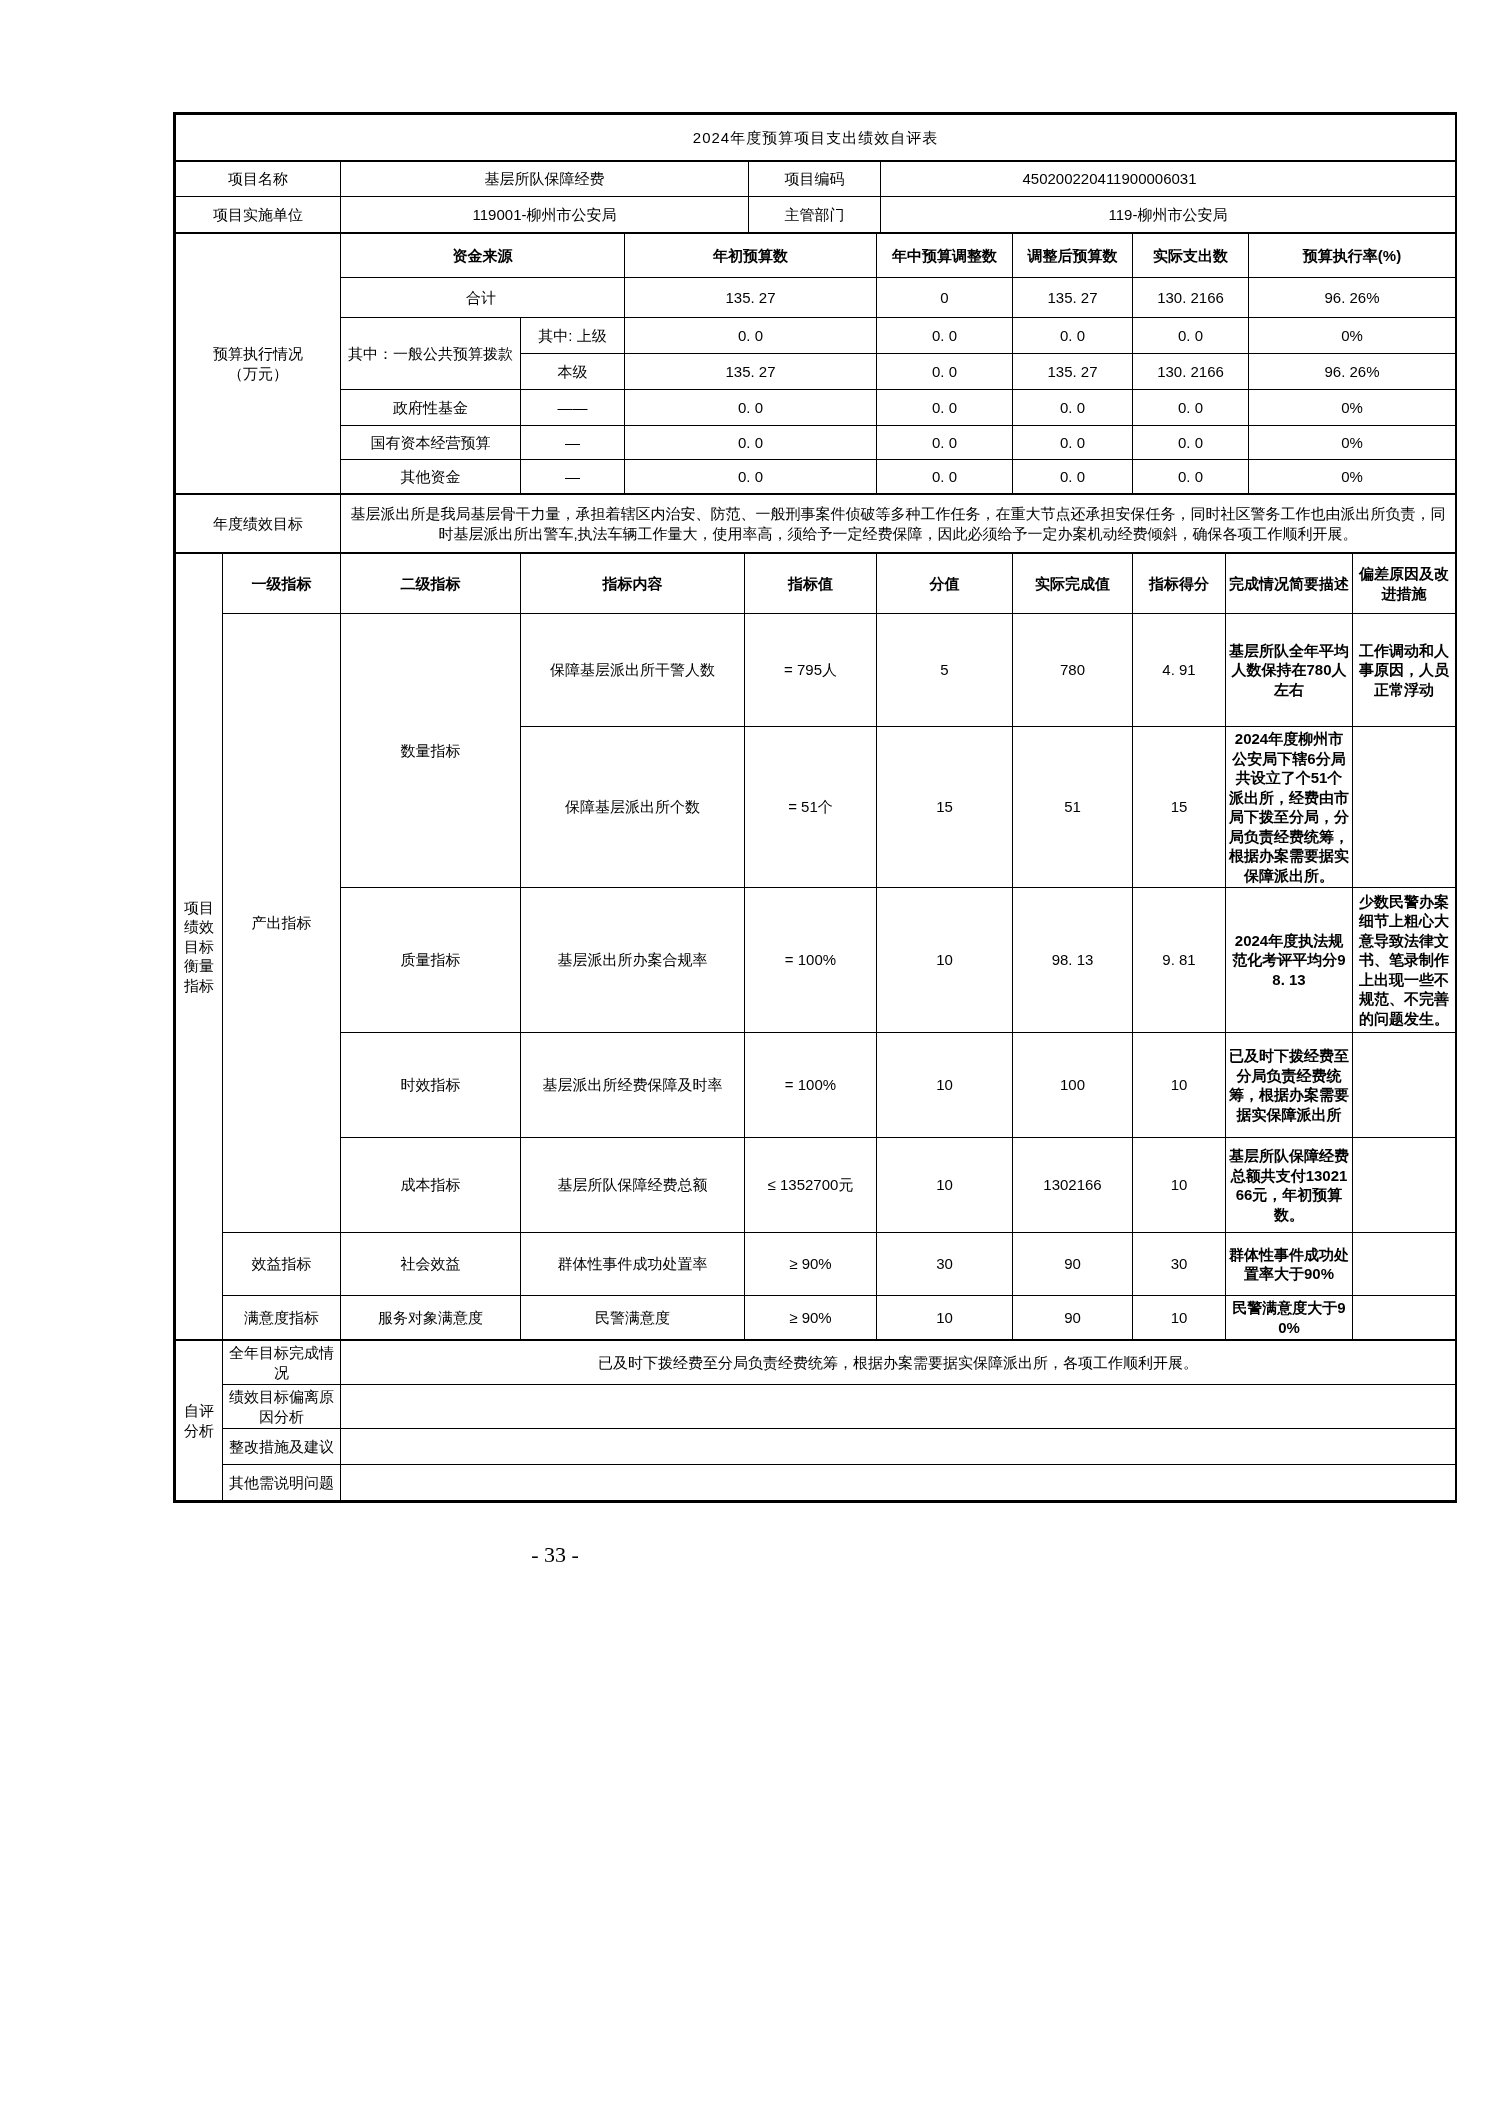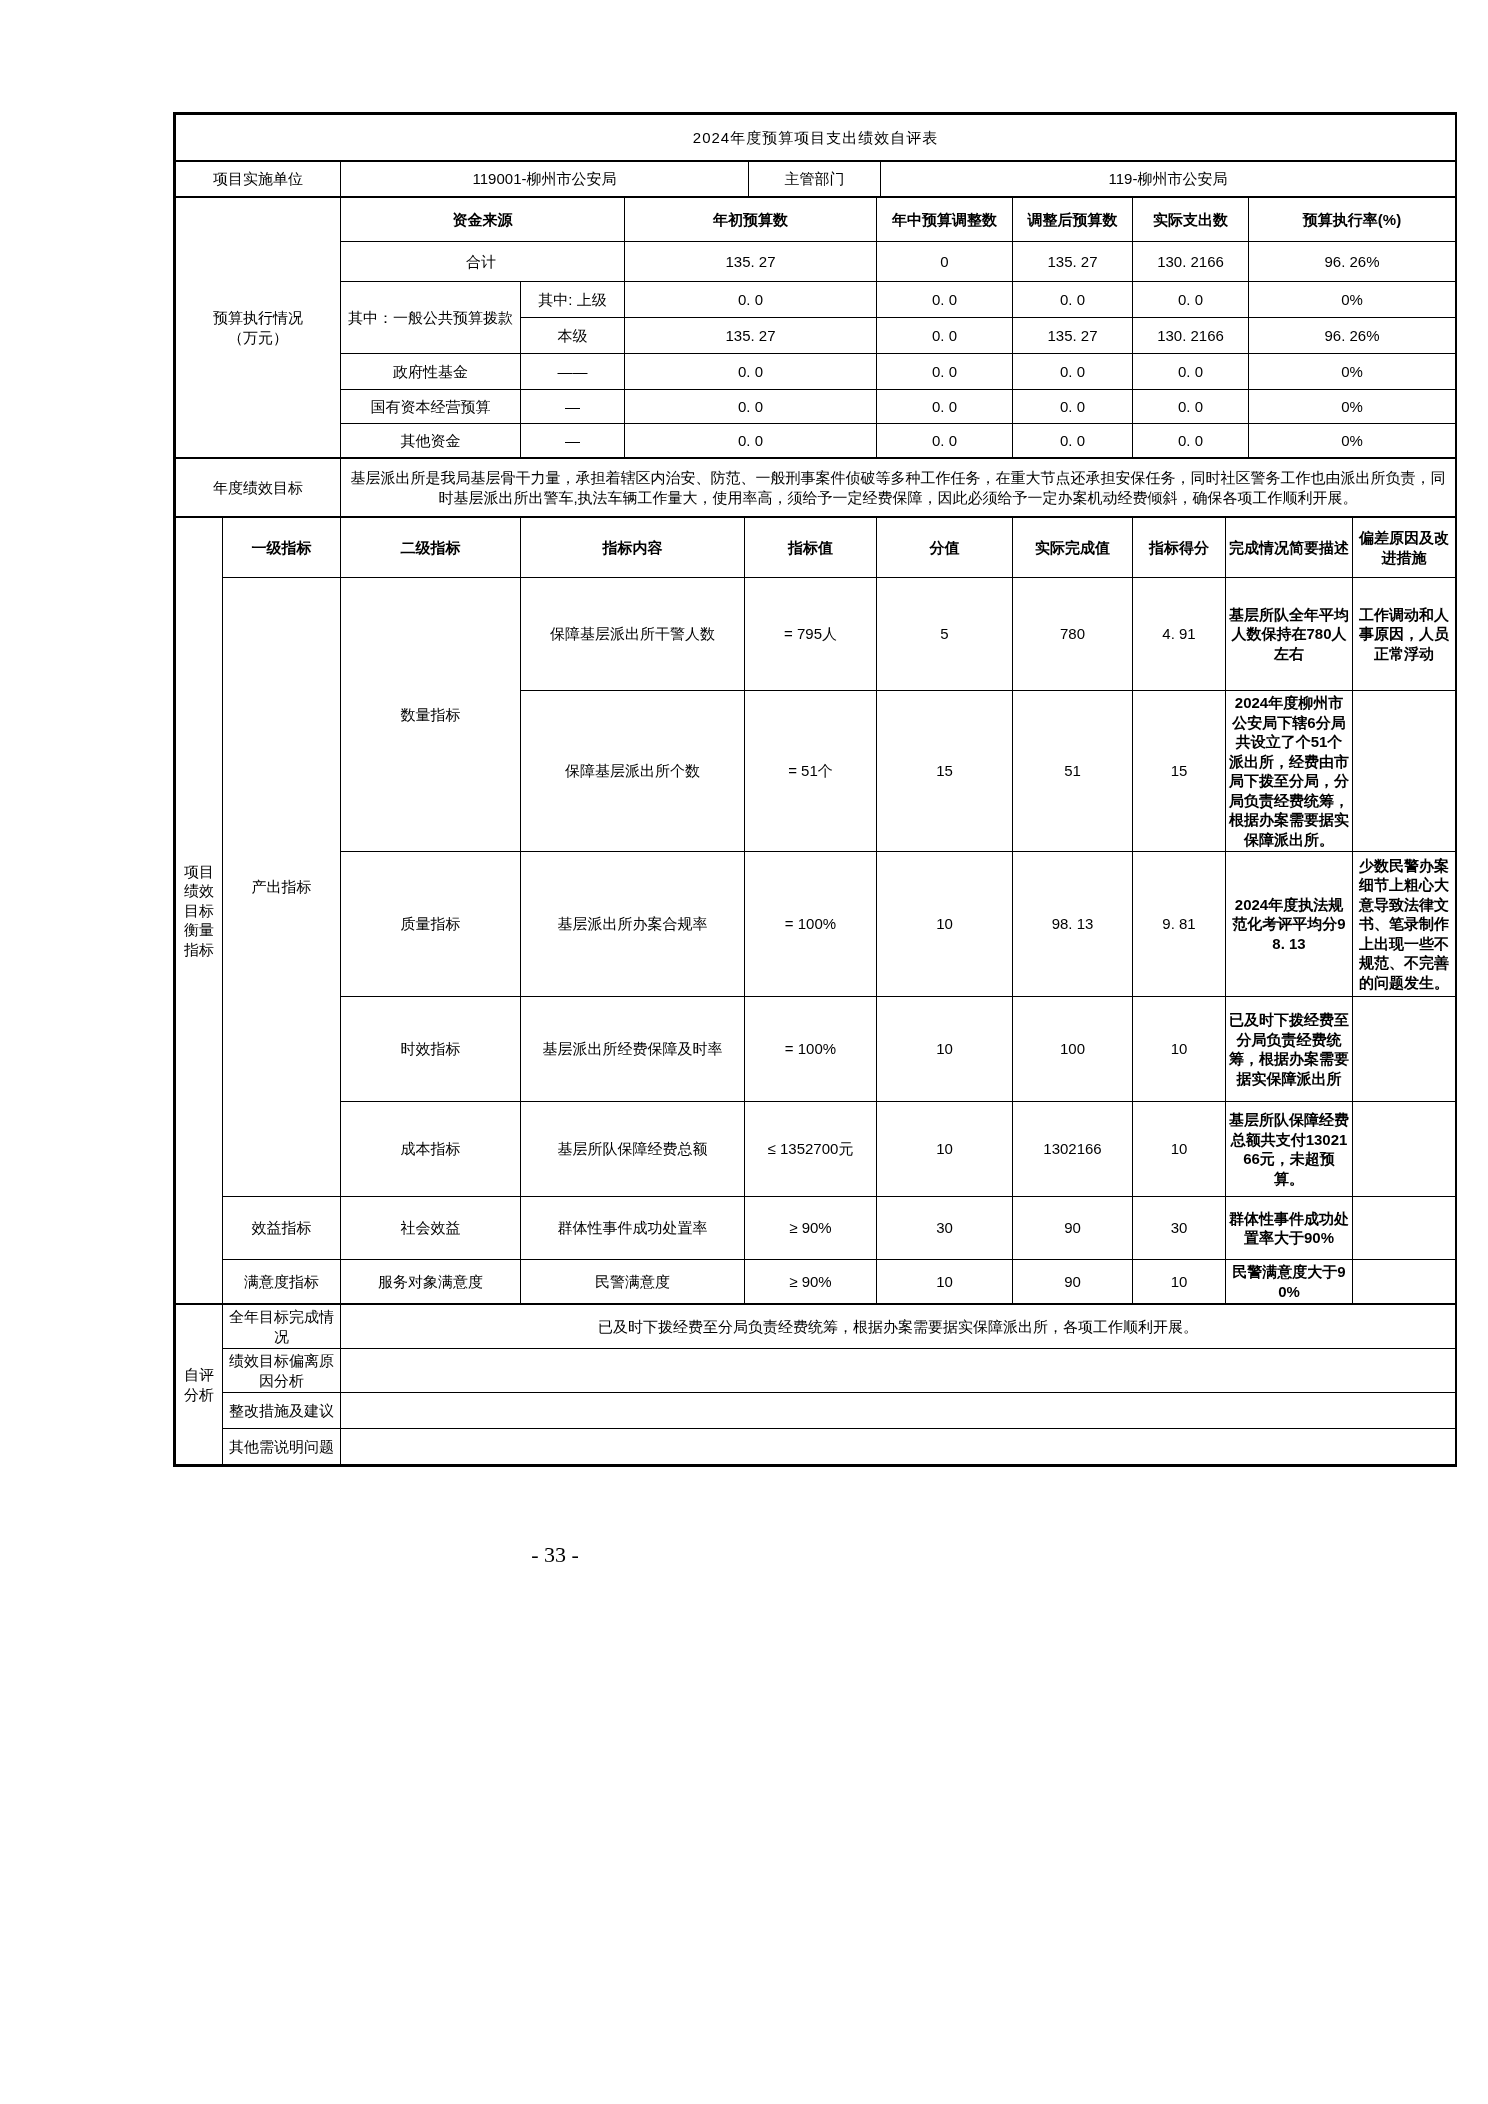--- a/index.html
+++ b/index.html
@@ -33,20 +33,26 @@
           <col style="width:165px">
           <col style="width:408px">
           <col style="width:132px">
           <col style="width:575px">
         </colgroup>
       <tbody>
           <tr style="height:46px">
         <td colspan="4" class="title">2024年度预算项目支出绩效自评表</td>
       </tr>
       <tr style="height:36px">
+        <td>项目名称</td>
+        <td>基层所队保障经费</td>
+        <td>项目编码</td>
+        <td class="shift-l">450200220411900006031</td>
+      </tr>
+      <tr style="height:36px">
         <td>项目实施单位</td>
         <td>119001-柳州市公安局</td>
         <td>主管部门</td>
         <td>119-柳州市公安局</td>
       </tr>
     </tbody>
       </table>
 
     <table class="t">
       <colgroup>
@@ -205,21 +211,21 @@
         <td class="small">已及时下拨经费至分局负责经费统筹，根据办案需要据实保障派出所</td>
         <td class="small"></td>
       </tr>
       <tr style="height:95px">
         <td>成本指标</td>
         <td class="al">基层所队保障经费总额</td>
         <td>≤ 1352700元</td>
         <td>10</td>
         <td>1302166</td>
         <td>10</td>
-        <td class="small">基层所队保障经费总额共支付1302166元，未超预算。</td>
+        <td class="small">基层所队保障经费总额共支付1302166元，年初预算数。</td>
         <td class="small"></td>
       </tr>
       <tr style="height:63px" class="thick-top">
         <td>效益指标</td>
         <td>社会效益</td>
         <td class="al">群体性事件成功处置率</td>
         <td>≥ 90%</td>
         <td>30</td>
         <td>90</td>
         <td>30</td>

